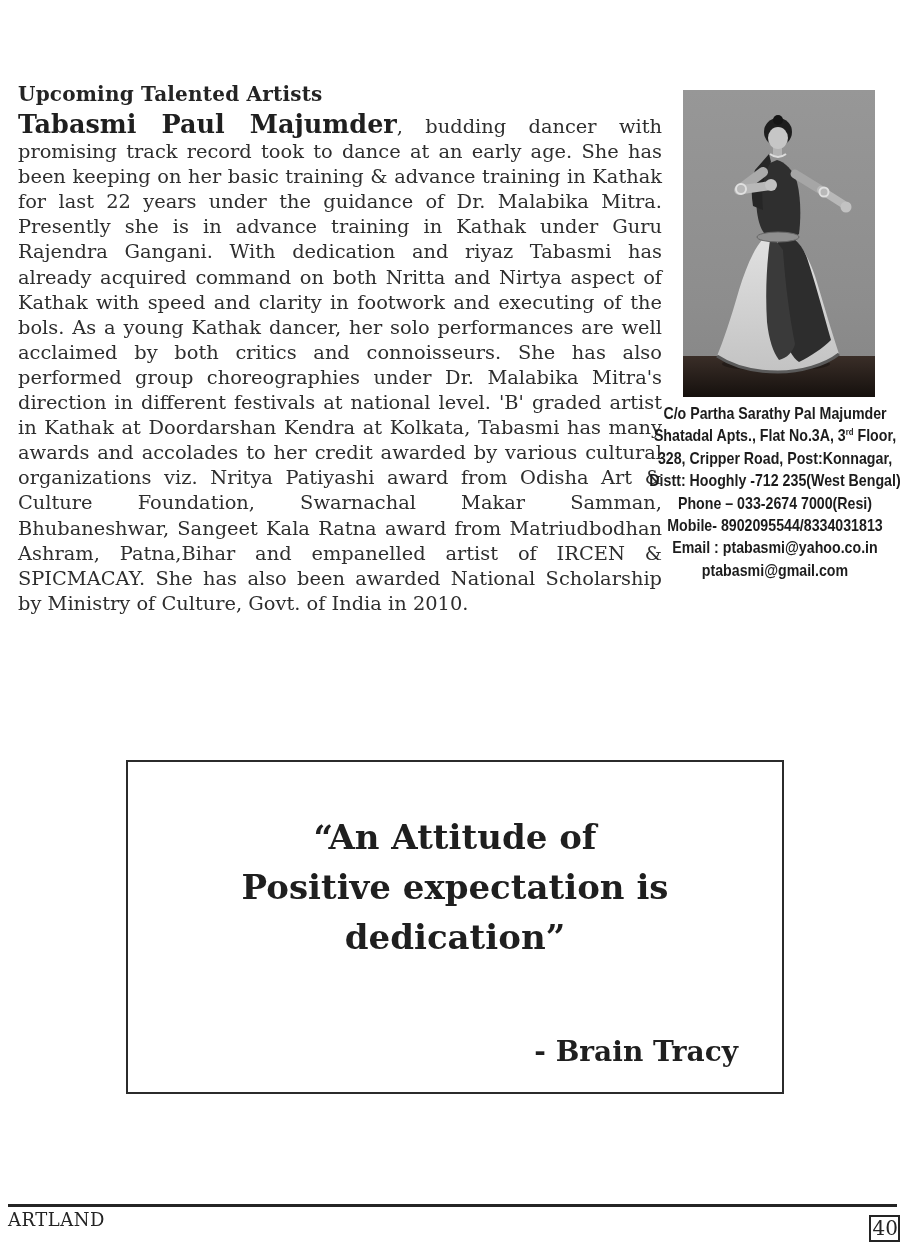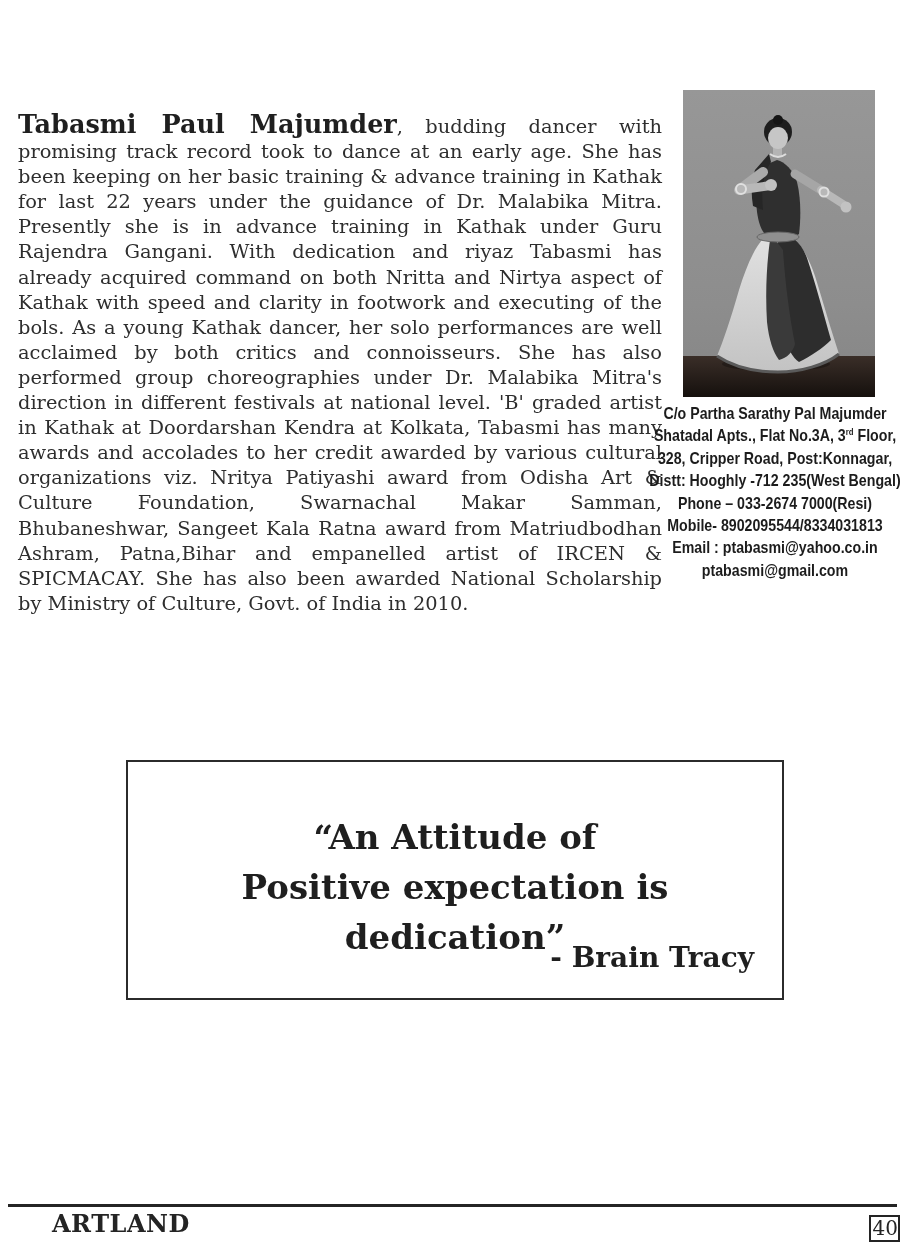--- a/index.html
+++ b/index.html
@@ -24,50 +24,51 @@
   .photo-frame svg { display:block; }
   .contact {
     position:absolute; left:625px; top:402px; width:300px;
     text-align:center;
     font-family:"Liberation Sans",sans-serif; font-weight:bold;
     font-size:16.5px; line-height:22.4px; color:#1c1c1c;
     transform:scaleX(0.86); transform-origin:50% 0;
   }
   .contact .sup { font-size:9px; vertical-align:super; line-height:0; }
   .quote-box {
-    position:absolute; left:126px; top:760px; width:658px; height:240px;
+    position:absolute; left:126px; top:760px; width:658px; height:334px;
     border:2.5px solid #2b2b2b; box-sizing:border-box;
   }
   .quote-lines {
     padding-top:50px; text-align:center;
     font-weight:bold; font-size:34px; line-height:50px; color:#1f1f1f;
   }
   .quote-attribution {
-    position:absolute; right:28px; bottom:24px;
+    position:absolute; right:44px; bottom:24px;
     font-weight:bold; font-size:28px; color:#1f1f1f;
   }
   .footer-rule {
     position:absolute; left:8px; top:1204px; width:889px; height:3px;
     background:#242424;
   }
   .footer-title {
     position:absolute; left:8px; top:1209px;
-    font-size:24px; font-weight:bold; letter-spacing:0.5px; color:#242424;margin-left:44px;
+    font-size:18px; font-weight:normal; letter-spacing:0.5px; color:#242424;
   }
   .page-number-box {
     position:absolute; left:869px; top:1215px; width:31px; height:27px;
     border:2px solid #242424; box-sizing:border-box;
     text-align:right; font-size:20px; line-height:23px; color:#242424;
   }
 </style>
 </head>
 <body>
 
 <div class="page">
 
+  <div class="section-heading">Upcoming Talented Artists</div>
 
   <div class="article">
     <span class="lead-name">Tabasmi Paul Majumder</span><span>, budding dancer with promising track record took to dance at an early age. She has been keeping on her basic training &amp; advance training in Kathak for last 22 years under the guidance of Dr. Malabika Mitra. Presently she is in advance training in Kathak under Guru Rajendra Gangani. With dedication and riyaz Tabasmi has already acquired command on both Nritta and Nirtya aspect of Kathak with speed and clarity in footwork and executing of the bols. As a young Kathak dancer, her solo performances are well acclaimed by both critics and connoisseurs. She has also performed group choreographies under Dr. Malabika Mitra's direction in different festivals at national level. 'B' graded artist in Kathak at Doordarshan Kendra at Kolkata, Tabasmi has many awards and accolades to her credit awarded by various cultural organizations viz. Nritya Patiyashi award from Odisha Art &amp; Culture Foundation, Swarnachal Makar Samman, Bhubaneshwar, Sangeet Kala Ratna award from Matriudbodhan Ashram, Patna,Bihar and empanelled artist of IRCEN &amp; SPICMACAY. She has also been awarded National Scholarship by Ministry of Culture, Govt. of India in 2010.</span>
   </div>
 
   <div class="photo-frame">
     <svg width="192" height="307" viewBox="0 0 192 307" xmlns="http://www.w3.org/2000/svg">
       <defs>
         <linearGradient id="bgGrad" x1="0" y1="0" x2="0" y2="1">
           <stop offset="0" stop-color="#979797"></stop>

